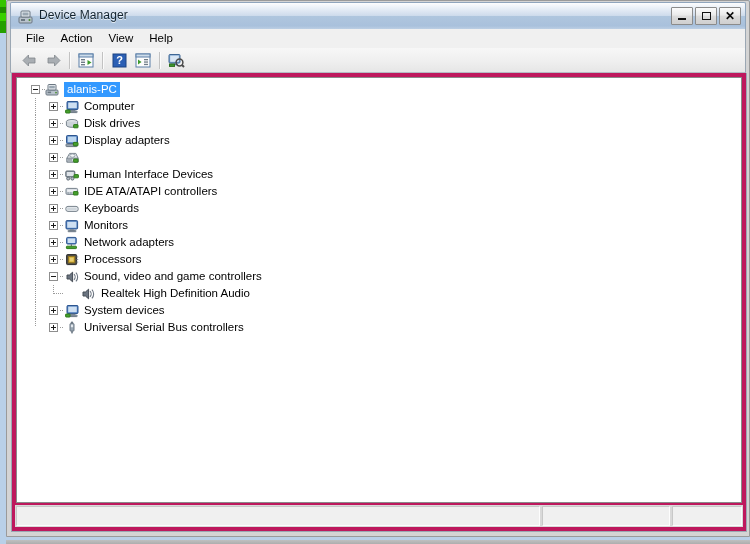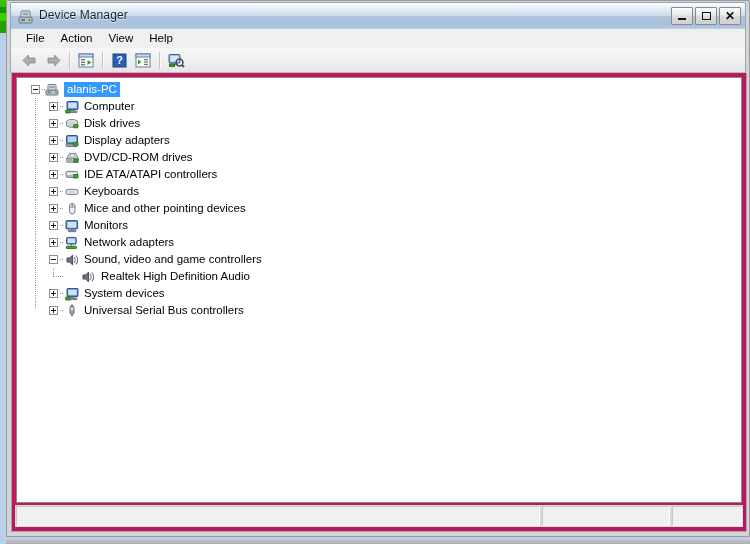--- a/index.html
+++ b/index.html
@@ -308,21 +308,33 @@
                 <span class="vdots" style="left:18px;top:0;height:17px"></span>
                 <span class="twisty plus" style="left:32px"></span>
                 <span class="dots" style="left:43px;width:4px"></span>
                 <span class="ico" style="left:48px"><svg width="15" height="14" viewBox="0 0 15 14">
                     <path d="M2 7 L4.6 2.4 h6.2 L13 7 v4 H2 Z" fill="#e4e8ec" stroke="#7a858f"></path>
                     <rect x="2" y="7.2" width="11" height="3.8" fill="#d2d8de" stroke="#7a858f"></rect>
                     <ellipse cx="7.4" cy="4.6" rx="2.6" ry="1.7" fill="#f3f5f7" stroke="#95a0aa"></ellipse>
                     <rect x="3" y="8.3" width="4" height="1.3" fill="#8b959f"></rect>
                     <rect x="8.6" y="8" width="4.4" height="3.2" rx="0.5" fill="#46a02c" stroke="#2f7a1c"></rect>
                   </svg></span>
-                <span class="lbl" style="left:67px">DVD/CD-ROM drives</span>
+              </div>
+              <div class="row">
+                <span class="vdots" style="left:18px;top:0;height:17px"></span>
+                <span class="twisty plus" style="left:32px"></span>
+                <span class="dots" style="left:43px;width:4px"></span>
+                <span class="ico" style="left:48px"><svg width="15" height="14" viewBox="0 0 15 14">
+                    <rect x="0.8" y="3" width="9" height="6" rx="1" fill="#8e99a3" stroke="#5f6a74"></rect>
+                    <rect x="1.8" y="4" width="7" height="4" fill="#dfe4e9"></rect>
+                    <circle cx="3.2" cy="10.6" r="1.5" fill="#b7c0c8" stroke="#5f6a74"></circle>
+                    <circle cx="7.4" cy="10.6" r="1.5" fill="#b7c0c8" stroke="#5f6a74"></circle>
+                    <rect x="9" y="6.6" width="4.4" height="3.2" rx="0.5" fill="#46a02c" stroke="#2f7a1c"></rect>
+                  </svg></span>
+                <span class="lbl" style="left:67px">Human Interface Devices</span>
               </div>
               <div class="row">
                 <span class="vdots" style="left:18px;top:0;height:17px"></span>
                 <span class="twisty plus" style="left:32px"></span>
                 <span class="dots" style="left:43px;width:4px"></span>
                 <span class="ico" style="left:48px"><svg width="15" height="14" viewBox="0 0 15 14">
                     <rect x="1" y="3.4" width="11.6" height="6" rx="1.2" fill="#cfd6dc" stroke="#77828c"></rect>
                     <rect x="2.2" y="4.6" width="9.2" height="2.2" fill="#eef1f4"></rect>
                     <rect x="2.2" y="7.4" width="2" height="1.2" fill="#8b959f"></rect>
                     <rect x="4.8" y="7.4" width="2" height="1.2" fill="#8b959f"></rect>
@@ -338,49 +350,52 @@
                     <rect x="0.8" y="4.4" width="12.4" height="5" rx="2.2" fill="#e6eaee" stroke="#77828c"></rect>
                     <rect x="2.2" y="5.8" width="9.4" height="2.2" rx="0.6" fill="#cfd6dc"></rect>
                   </svg></span>
                 <span class="lbl" style="left:67px">Keyboards</span>
               </div>
               <div class="row">
                 <span class="vdots" style="left:18px;top:0;height:17px"></span>
                 <span class="twisty plus" style="left:32px"></span>
                 <span class="dots" style="left:43px;width:4px"></span>
                 <span class="ico" style="left:48px"><svg width="15" height="14" viewBox="0 0 15 14">
-                    <rect x="4.4" y="1.4" width="5.6" height="10.4" rx="2.8" fill="#eceff2" stroke="#77828c"></rect>
-                    <line x1="7.2" y1="1.6" x2="7.2" y2="5" stroke="#77828c"></line>
-                    <line x1="4.5" y1="5" x2="9.9" y2="5" stroke="#77828c"></line>
-                  </svg></span>
-                <span class="lbl" style="left:67px">Mice and other pointing devices</span>
-              </div>
-              <div class="row">
-                <span class="vdots" style="left:18px;top:0;height:17px"></span>
-                <span class="twisty plus" style="left:32px"></span>
-                <span class="dots" style="left:43px;width:4px"></span>
-                <span class="ico" style="left:48px"><svg width="15" height="14" viewBox="0 0 15 14">
                     <rect x="1" y="1.6" width="11.6" height="8.4" rx="1" fill="#4f7fbf" stroke="#2d558f"></rect>
                     <rect x="2.2" y="2.8" width="9.2" height="6" fill="#cfe0f2"></rect>
                     <rect x="5" y="10.2" width="3.8" height="1.4" fill="#7d8b98"></rect>
                     <rect x="3" y="11.4" width="8" height="1.3" rx="0.5" fill="#9aa7b3" stroke="#6c7884"></rect>
                   </svg></span>
                 <span class="lbl" style="left:67px">Monitors</span>
               </div>
               <div class="row">
                 <span class="vdots" style="left:18px;top:0;height:17px"></span>
                 <span class="twisty plus" style="left:32px"></span>
                 <span class="dots" style="left:43px;width:4px"></span>
                 <span class="ico" style="left:48px"><svg width="15" height="14" viewBox="0 0 15 14">
                     <rect x="1.6" y="1.4" width="9.6" height="6.6" rx="1" fill="#4f7fbf" stroke="#2d558f"></rect>
                     <rect x="2.6" y="2.4" width="7.6" height="4.6" fill="#cfe0f2"></rect>
                     <path d="M6.4 8 v2.2" stroke="#6c7884" stroke-width="1.2"></path>
                     <rect x="1.4" y="10.2" width="10" height="2.4" rx="0.6" fill="#46a02c" stroke="#2f7a1c"></rect>
                   </svg></span>
                 <span class="lbl" style="left:67px">Network adapters</span>
+              </div>
+              <div class="row">
+                <span class="vdots" style="left:18px;top:0;height:17px"></span>
+                <span class="twisty plus" style="left:32px"></span>
+                <span class="dots" style="left:43px;width:4px"></span>
+                <span class="ico" style="left:48px"><svg width="15" height="14" viewBox="0 0 15 14">
+                    <rect x="1.6" y="1.6" width="10" height="10" rx="0.8" fill="#4a4a4a" stroke="#2b2b2b"></rect>
+                    <rect x="3.4" y="3.4" width="6.4" height="6.4" fill="#d9b23a" stroke="#8f7420"></rect>
+                    <rect x="4.8" y="4.8" width="3.6" height="3.6" fill="#e8cf76"></rect>
+                    <rect x="11.6" y="3.4" width="1.6" height="1" fill="#8b959f"></rect>
+                    <rect x="11.6" y="6" width="1.6" height="1" fill="#8b959f"></rect>
+                    <rect x="11.6" y="8.6" width="1.6" height="1" fill="#8b959f"></rect>
+                  </svg></span>
+                <span class="lbl" style="left:67px">Processors</span>
               </div>
               <div class="row">
                 <span class="vdots" style="left:18px;top:0;height:17px"></span>
                 <span class="twisty" style="left:32px"></span>
                 <span class="dots" style="left:43px;width:4px"></span>
                 <span class="ico" style="left:48px"><svg width="15" height="14" viewBox="0 0 15 14">
                     <path d="M2 5 h2.4 L7.6 2.2 v9.6 L4.4 9 H2 Z" fill="#6b7480" stroke="#454c55" stroke-linejoin="round"></path>
                     <path d="M9 4.2 a4 4 0 0 1 0 5.6" fill="none" stroke="#6b7480" stroke-width="1.1"></path>
                     <path d="M10.9 2.6 a6.4 6.4 0 0 1 0 8.8" fill="none" stroke="#6b7480" stroke-width="1.1"></path>
                   </svg></span>

